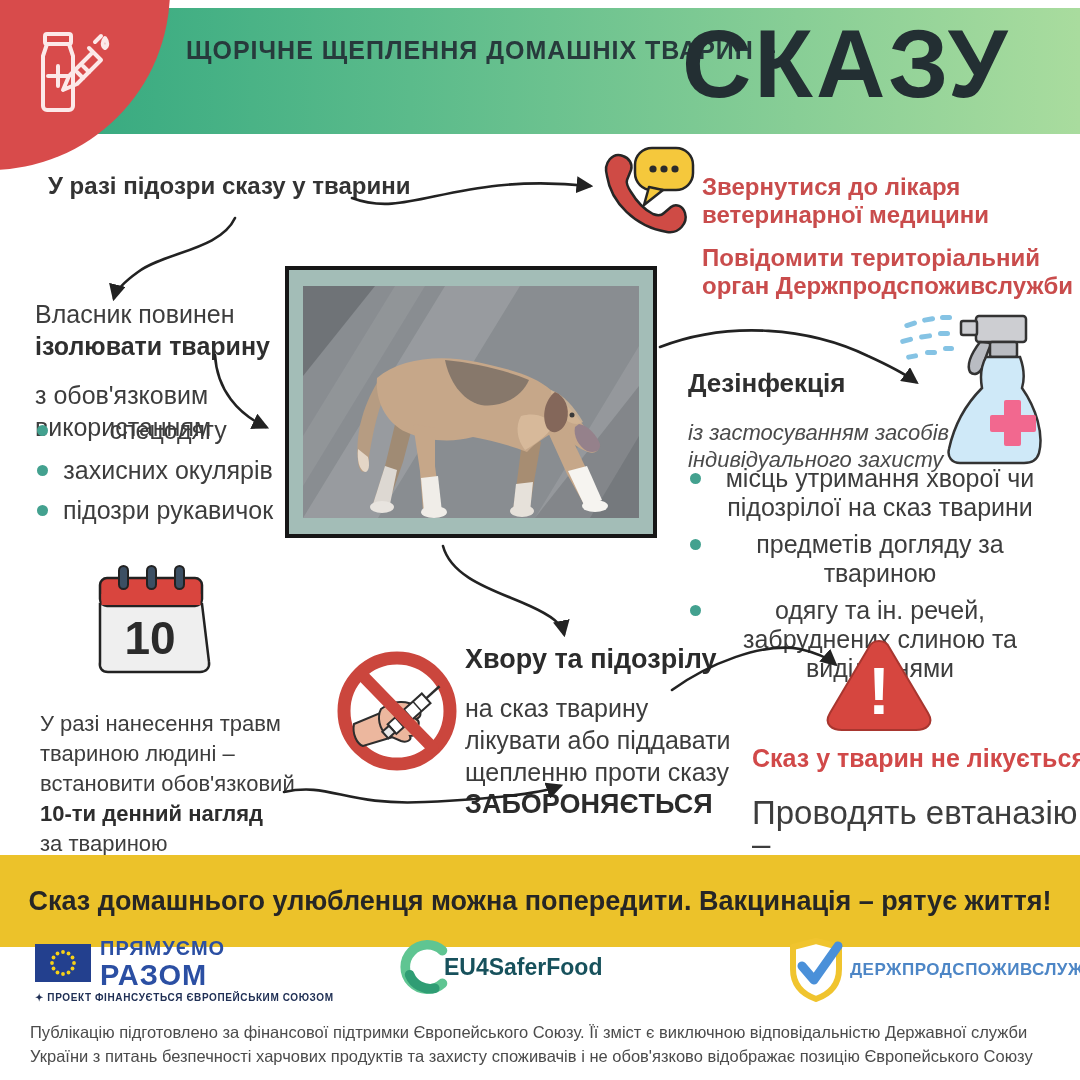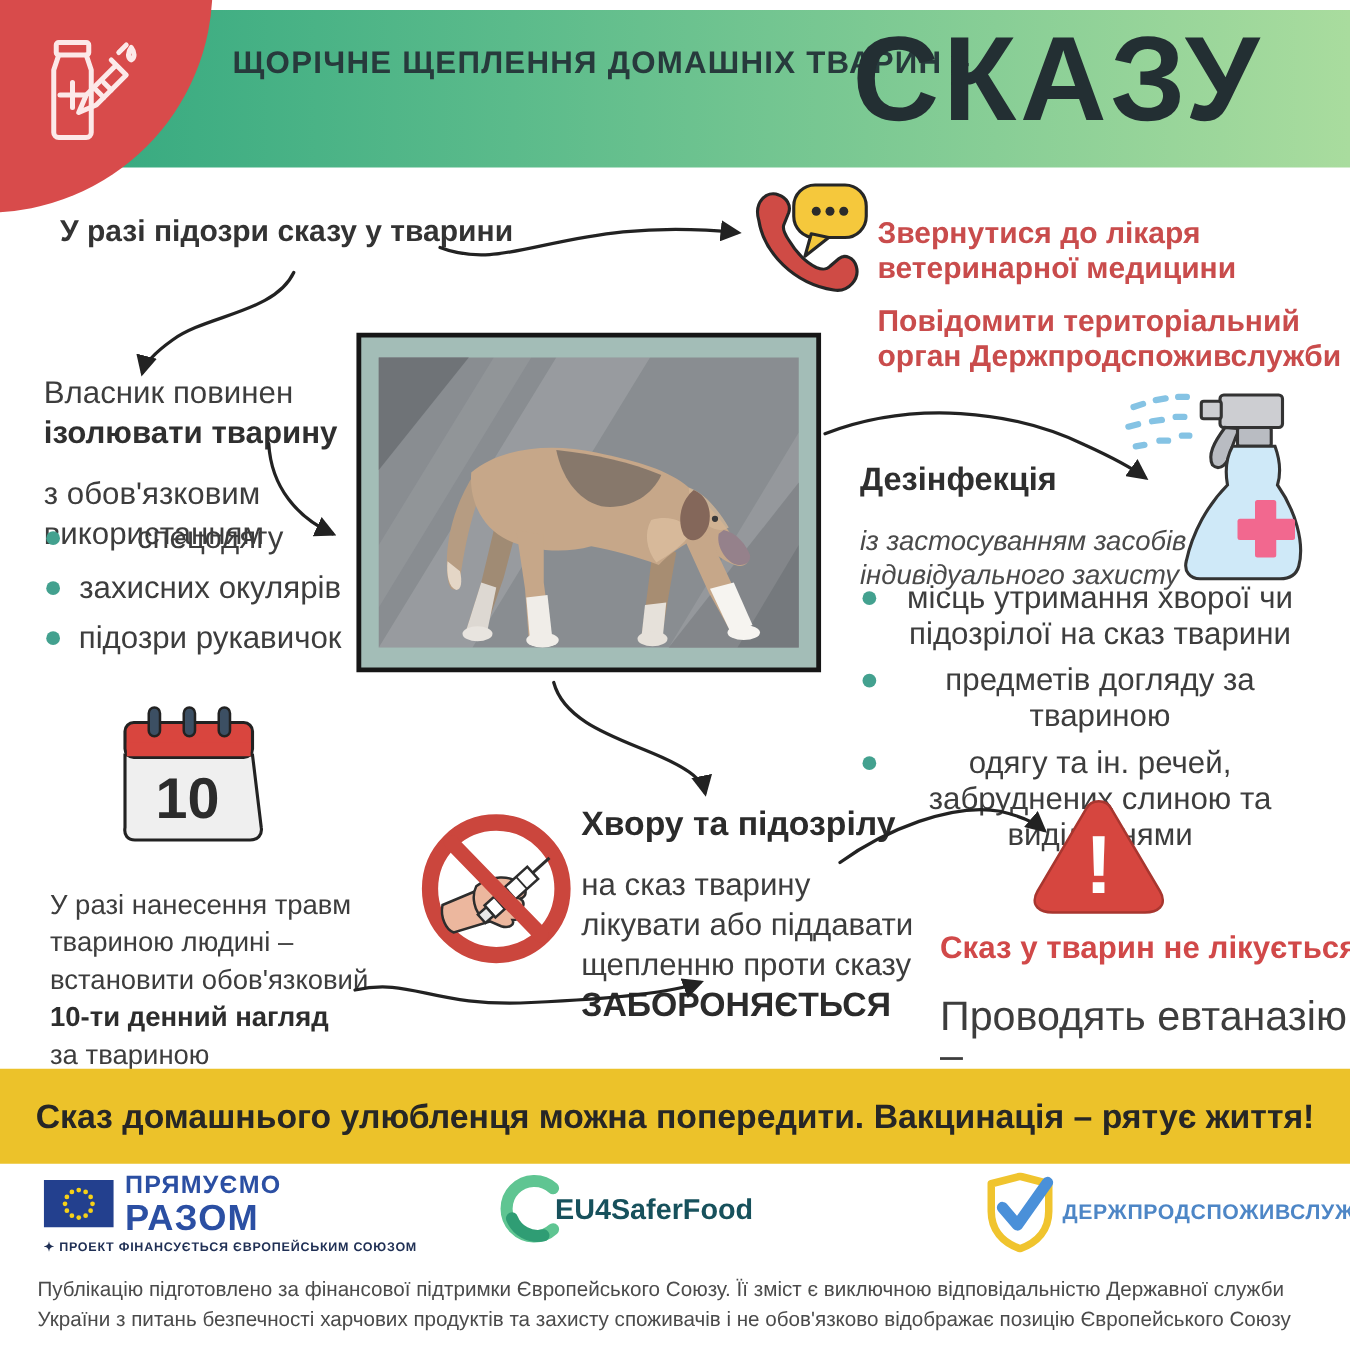--- a/index.html
+++ b/index.html
@@ -36,21 +36,21 @@
   .disinfect-sub{left:688px;top:402px;font-size:22px;font-style:italic;color:#4a4a4a;line-height:27px;}
   .dis-list{left:688px;top:464px;width:356px;}
   .dis-list li{font-size:24px;line-height:29px;margin-bottom:8px;}
   .quarantine{left:40px;top:692px;font-size:22px;line-height:30px;color:#3d3d3d;}
   .quarantine .b{font-weight:800;color:#2d2d2d;}
   .prohibit-txt{left:465px;top:643px;font-size:25px;line-height:32px;color:#3d3d3d;}
   .prohibit-txt .b{font-weight:800;font-size:27px;color:#2b2b2b;}
   .nocure-head{left:752px;top:744px;font-size:25px;font-weight:800;color:#d14949;}
   .nocure-body{left:752px;top:780px;font-size:33px;line-height:31px;color:#3d3d3d;}
 
-  .banner{position:absolute;left:0;top:855px;width:1080px;height:76px;background:#ecc22a;
+  .banner{position:absolute;left:0;top:855px;width:1080px;height:92px;background:#ecc22a;
     display:flex;align-items:center;justify-content:center;}
   .banner-text{font-size:27px;font-weight:800;color:#262626;}
 
   
   .eu-name{left:100px;top:938px;color:#2b4fa3;line-height:1;}
   .eu-name .l1{font-size:20px;font-weight:800;letter-spacing:1px;}
   .eu-name .l2{font-size:29px;font-weight:800;letter-spacing:1px;margin-top:3px;}
   .eu-fund{left:35px;top:992px;font-size:10px;font-weight:700;color:#203055;letter-spacing:.6px;}
   .eu4sf{left:398px;top:938px;display:flex;align-items:center;}
   .eu4sf-label{font-size:23px;font-weight:800;color:#17515c;margin-left:-12px;}

